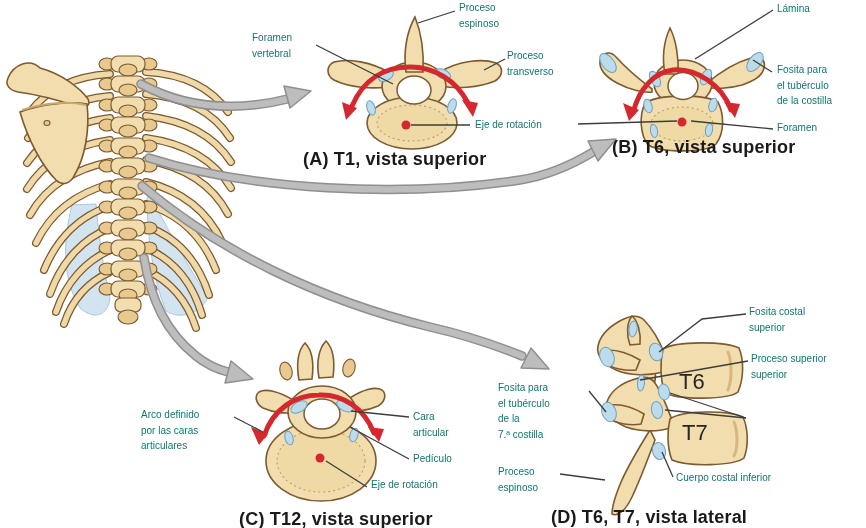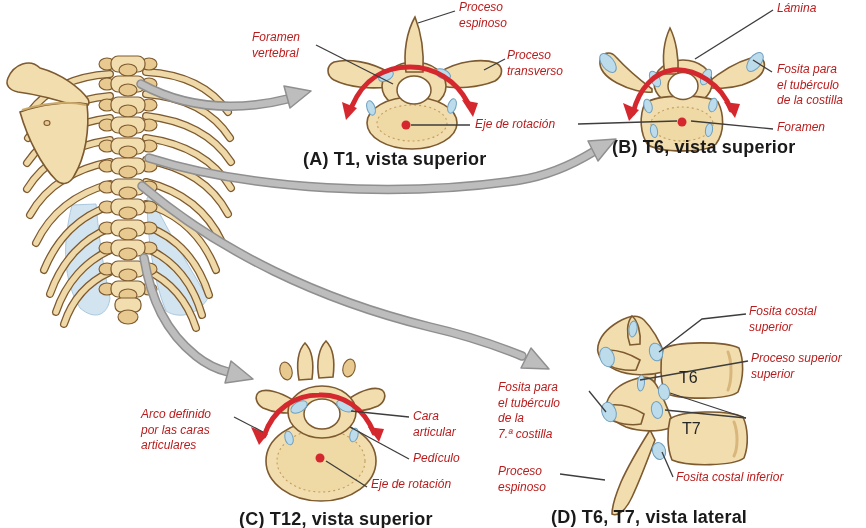--- a/index.html
+++ b/index.html
@@ -1,22 +1,22 @@
 <!DOCTYPE html>
 <html><head>
 <meta charset="utf-8">
 <style>
   html,body{margin:0;padding:0;background:#fff;}
   #fig{position:relative;width:866px;height:528px;background:#ffffff;overflow:hidden;
        font-family:"Liberation Sans", sans-serif;}
   #art{position:absolute;left:0;top:0;}
-  .lbl{position:absolute;font-size:12px;line-height:15.5px;color:#b91c1c;white-space:nowrap;font-style:italic;}
+  .lbl{position:absolute;font-size:10px;line-height:15.5px;color:#0f766e;white-space:nowrap;}
   .lbl span{display:block;}
   .cap{position:absolute;font-size:18px;font-weight:bold;letter-spacing:.2px;color:#1a1a1a;white-space:nowrap;}
-  .vlab{position:absolute;font-size:16px;color:#262626;white-space:nowrap;}
+  .vlab{position:absolute;font-size:22px;color:#262626;white-space:nowrap;}
   
   .boneD{fill:#f2ddae;stroke:#7d5a2f;stroke-width:1.6;}
   .boneL{fill:#f2ddae;stroke:#7d5a2f;stroke-width:1.2;}
   .knob{fill:#e8c98f;stroke:#7d5a2f;stroke-width:1.1;}
   .inner{fill:#efd9a4;stroke:#c39e5e;stroke-width:1.1;stroke-dasharray:2 3;}
   .facet{fill:#bcdcec;stroke:#6f9fbf;stroke-width:1;}
   .foramen{fill:#ffffff;stroke:#7d5a2f;stroke-width:1.5;}
   .redArc{fill:none;stroke:#d5282e;stroke-width:5;stroke-linecap:round;}
   .redFill{fill:#d5282e;stroke:none;}
   .ld{stroke:#3d3d3d;stroke-width:1.3;fill:none;}
@@ -323,21 +323,21 @@
   <span>Fosita para</span>
   <span>el tubérculo</span>
   <span>de la</span>
   <span>7.ª costilla</span>
 </div>
 <div class="lbl" style="left:498px;top:464px">
   <span>Proceso</span>
   <span>espinoso</span>
 </div>
 <div class="lbl" style="left:676px;top:470px">
-  <span>Fosita costal inferior</span>
+  <span>Cuerpo costal inferior</span>
 </div>
 
 <div class="vlab" style="left:679px;top:369px">T6</div>
 <div class="vlab" style="left:682px;top:420px">T7</div>
 
 <div class="cap" style="left:303px;top:149px">(A) T1, vista superior</div>
 <div class="cap" style="left:612px;top:137px">(B) T6, vista superior</div>
 <div class="cap" style="left:239px;top:509px">(C) T12, vista superior</div>
 <div class="cap" style="left:551px;top:507px">(D) T6, T7,  vista lateral</div>
 

